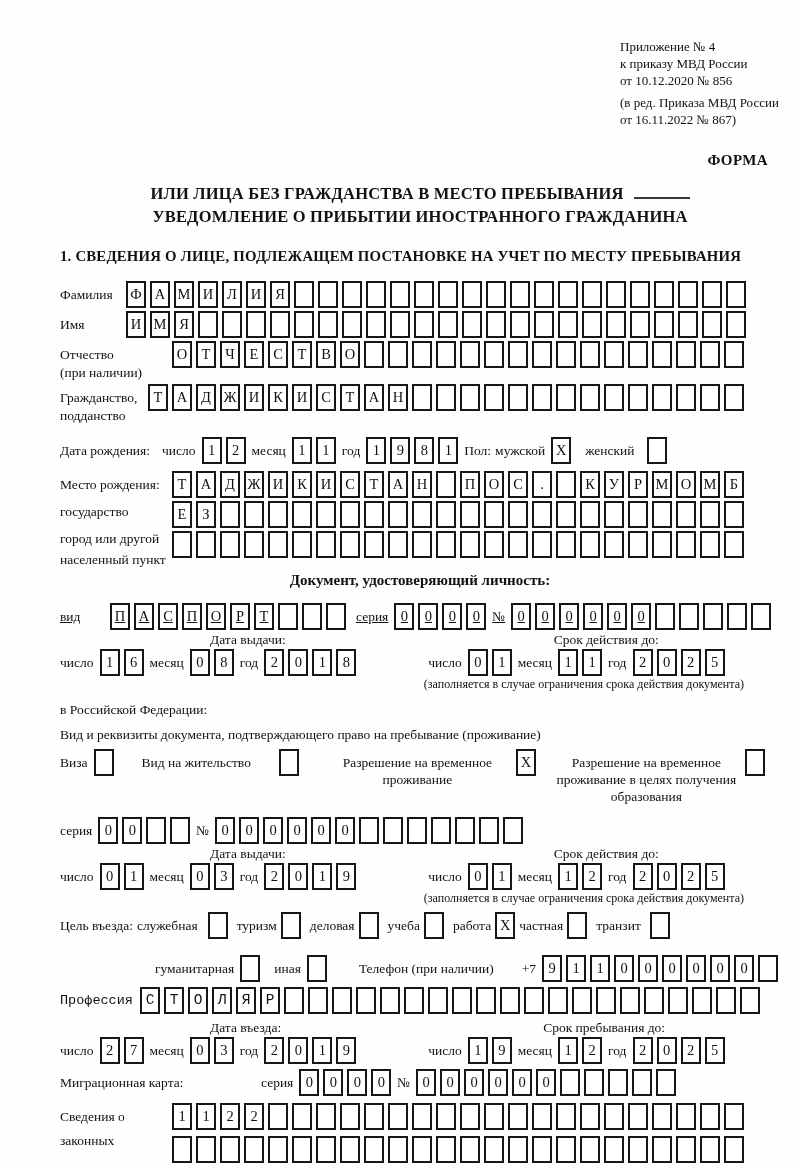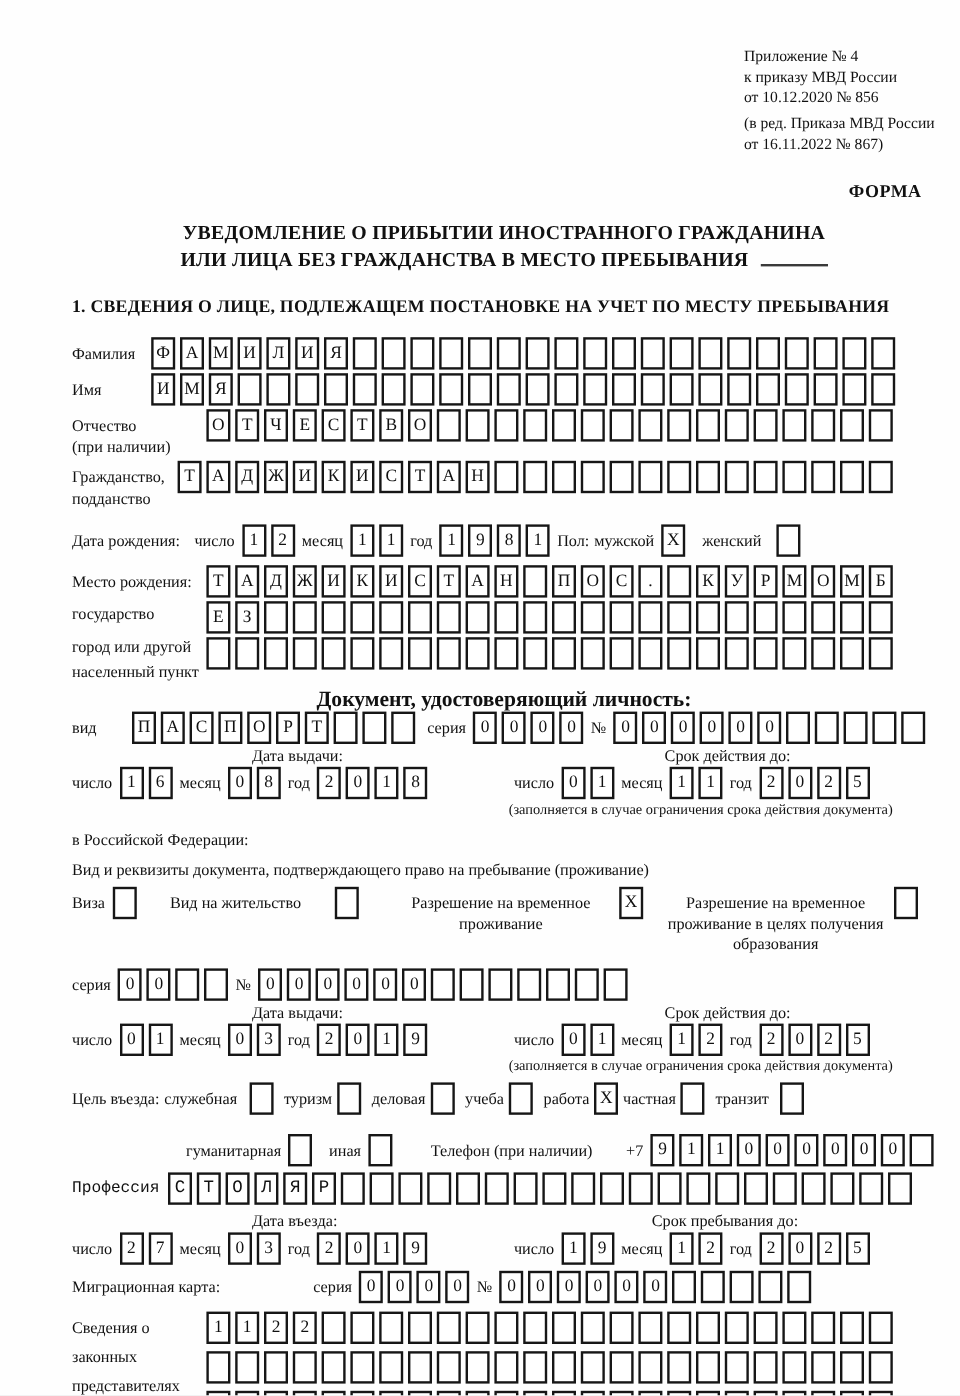--- a/index.html
+++ b/index.html
@@ -20,21 +20,21 @@
   .frow { display:flex; align-items:flex-start; }
   .lblcol { flex:0 0 auto; font-size:13.5px; line-height:18px; padding-top:5px; }
   .lbl { font-size:13.5px; padding-top:6px; white-space:nowrap; }
   .cells { display:flex; gap:4px; flex:0 0 auto; }
   .cell {
     flex:0 0 20px; width:20px; height:27px; border:2px solid #161616;
     display:flex; align-items:center; justify-content:center;
     font-size:14.5px; background:#fff; line-height:1;
   }
   .vstack { display:flex; flex-direction:column; gap:3px; }
-  .center-b { text-align:center; font-weight:bold; font-size:18px; margin-top:3px; }
+  .center-b { text-align:center; font-weight:bold; font-size:15px; margin-top:3px; }
   .hdrline { display:flex; font-size:13.5px; margin-top:2px; }
   .dates { display:flex; align-items:center; gap:6px; font-size:13.5px; }
   .dates .lbl { padding-top:0; }
   .smallnote { font-size:12px; text-align:right; padding-right:36px; margin-top:1px; }
   .para { font-size:13.5px; line-height:25px; margin-top:5px; }
   .cbg { display:flex; align-items:flex-start; gap:6px; }
   .cbg .lbl { padding-top:6px; }
   .optblock { width:185px; text-align:center; font-size:13.5px; line-height:17px; padding-top:5px; }
 </style>
 </head>
@@ -48,24 +48,24 @@
     <div>от 10.12.2020 № 856</div>
     <div class="amend">
       <div>(в ред. Приказа МВД России</div>
       <div>от 16.11.2022 № 867)</div>
     </div>
   </div>
 
   <div class="forma">ФОРМА</div>
 
   <div class="title">
-    <div>УВЕДОМЛЕНИЕ О ПРИБЫТИИ ИНОСТРАННОГО ГРАЖДАНИНА</div>
     <div>
       <span>ИЛИ ЛИЦА БЕЗ ГРАЖДАНСТВА В МЕСТО ПРЕБЫВАНИЯ</span><span class="t-underline"></span>
     </div>
+    <div>УВЕДОМЛЕНИЕ О ПРИБЫТИИ ИНОСТРАННОГО ГРАЖДАНИНА</div>
   </div>
 
   <div class="sect">1. СВЕДЕНИЯ О ЛИЦЕ, ПОДЛЕЖАЩЕМ ПОСТАНОВКЕ НА УЧЕТ ПО МЕСТУ ПРЕБЫВАНИЯ</div>
 
   <div class="frow" style="margin-top:16px;">
     <div class="lbl" style="width:66px;">Фамилия</div>
     <div class="cells">
         <span class="cell">Ф</span>
         <span class="cell">А</span>
         <span class="cell">М</span>
@@ -308,21 +308,21 @@
           <span class="cell"></span>
           <span class="cell"></span>
           <span class="cell"></span>
           <span class="cell"></span>
         </div>
     </div>
   </div>
 
   <div class="center-b">Документ, удостоверяющий личность:</div>
 
-  <div class="frow dates" style="margin-top:0;">
+  <div class="frow dates" style="margin-top:14px;text-decoration:underline;">
     <span class="lbl" style="width:44px;">вид</span>
     <span class="cells">
         <span class="cell">П</span>
         <span class="cell">А</span>
         <span class="cell">С</span>
         <span class="cell">П</span>
         <span class="cell">О</span>
         <span class="cell">Р</span>
         <span class="cell">Т</span>
         <span class="cell"></span>

